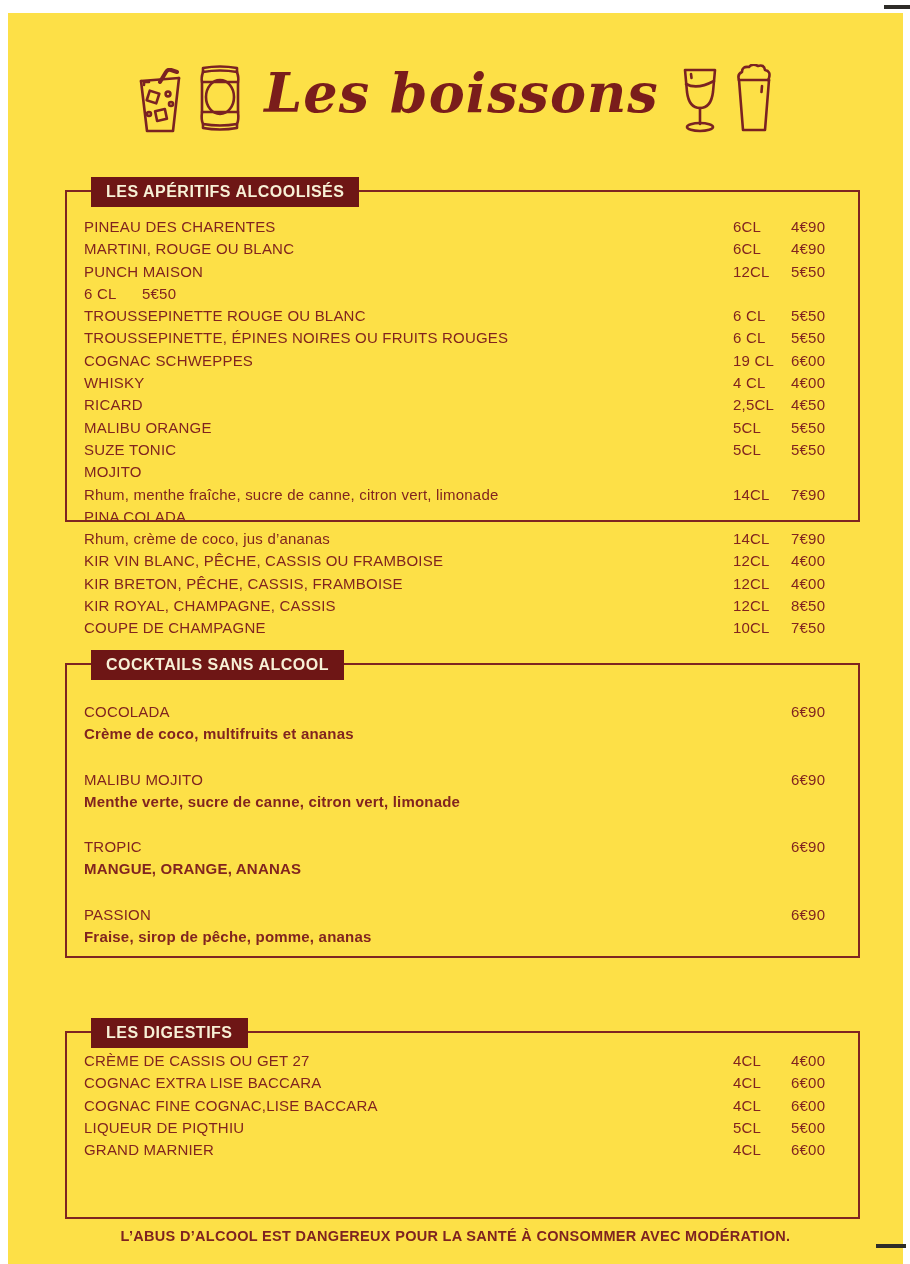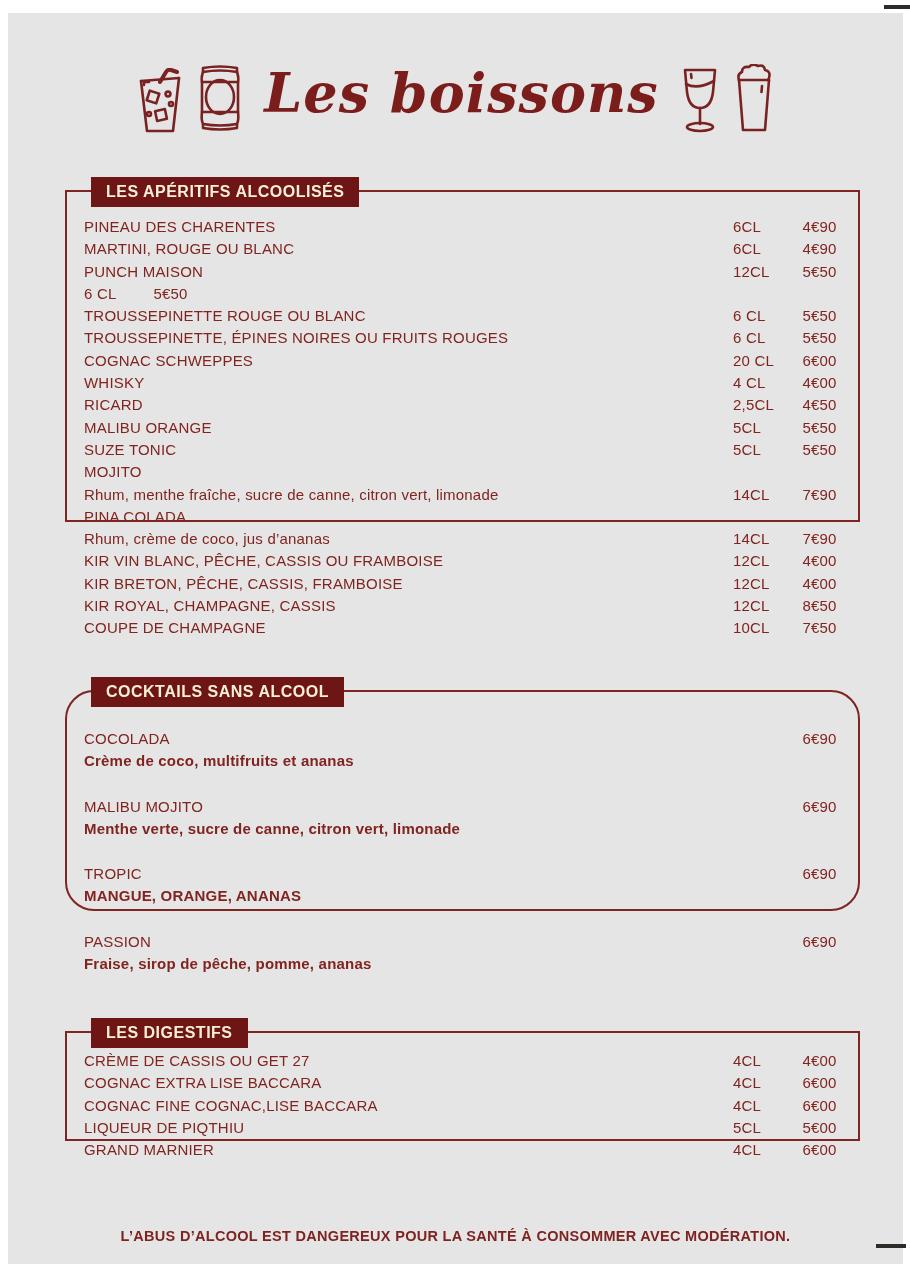--- a/index.html
+++ b/index.html
@@ -1,44 +1,44 @@
 <!DOCTYPE html>
 <html><head>
 <meta charset="utf-8">
 <style>
   html,body{margin:0;padding:0;}
   body{width:910px;height:1264px;background:#ffffff;position:relative;overflow:hidden;
        font-family:"Liberation Sans",sans-serif;}
-  .menu{position:absolute;left:8px;top:13px;width:895px;height:1251px;background:#e5e5e5;}
+  .menu{position:absolute;left:8px;top:13px;width:895px;height:1251px;background:#fde047;}
   .dash{position:absolute;background:#2e2c28;height:4px;}
   .dash-top{left:884px;top:5px;width:26px;}
   .dash-bottom{left:876px;top:1244px;width:30px;}
 
   .header{position:absolute;left:0;top:47px;width:100%;display:flex;justify-content:center;
           align-items:flex-end;gap:14px;}
   .header svg{display:block;}
   .title{font-family:"DejaVu Serif",serif;font-style:italic;font-weight:bold;
          font-size:54px;color:#7A1D1B;line-height:1;padding:0 6px 14px 6px;letter-spacing:1px;}
 
   .section{position:absolute;left:57px;width:795px;border:2px solid #7E2521;box-sizing:border-box;}
   .sec-aperitifs{top:177px;height:332px;}
-  .sec-cocktails{top:677px;height:221px;border-radius:29px;}
-  .sec-digestifs{top:1018px;height:110px;}
+  .sec-cocktails{top:650px;height:295px;}
+  .sec-digestifs{top:1018px;height:188px;}
   .sec-label{position:absolute;top:-15px;left:24px;background:#6E1615;color:#F7F0D6;
              font-size:16px;font-weight:bold;letter-spacing:.5px;padding:6px 15px;white-space:nowrap;}
   .sec-body{position:absolute;left:0;right:0;}
   .sec-aperitifs .sec-body{top:24px;}
   .sec-cocktails .sec-body{top:36px;}
   .sec-digestifs .sec-body{top:17px;}
 
   .row{display:flex;align-items:baseline;line-height:22.3px;font-size:15px;font-weight:normal;
        color:#81241F;padding:0 10px 0 17px;letter-spacing:.2px;}
   .row .name{flex:1;white-space:nowrap;overflow:hidden;}
   .row .vol{width:58px;white-space:nowrap;}
-  .row .price{width:57px;text-align:center;white-space:nowrap;}
+  .row .price{width:57px;text-align:left;white-space:nowrap;}
   .group{margin-bottom:23px;}
   .desc-row{line-height:22.3px;font-size:15px;font-weight:bold;color:#81241F;
             padding:0 10px 0 17px;letter-spacing:.2px;}
 
   .footer{position:absolute;left:0;top:1215px;width:100%;text-align:center;
           font-size:14.5px;font-weight:bold;color:#7E2320;letter-spacing:.3px;}
   .ic{stroke:#7A2222;fill:none;stroke-width:2.6;stroke-linecap:round;stroke-linejoin:round;}
 </style>
 </head>
 <body>
@@ -117,21 +117,21 @@
           <span class="vol">6 CL</span>
           <span class="price">5€50</span>
         </div>
         <div class="row">
           <span class="name">TROUSSEPINETTE, ÉPINES NOIRES OU  FRUITS ROUGES</span>
           <span class="vol">6 CL</span>
           <span class="price">5€50</span>
         </div>
         <div class="row">
           <span class="name">COGNAC SCHWEPPES</span>
-          <span class="vol">20 CL</span>
+          <span class="vol">19 CL</span>
           <span class="price">6€00</span>
         </div>
         <div class="row">
           <span class="name">WHISKY</span>
           <span class="vol">4 CL</span>
           <span class="price">4€00</span>
         </div>
         <div class="row">
           <span class="name">RICARD</span>
           <span class="vol">2,5CL</span>

